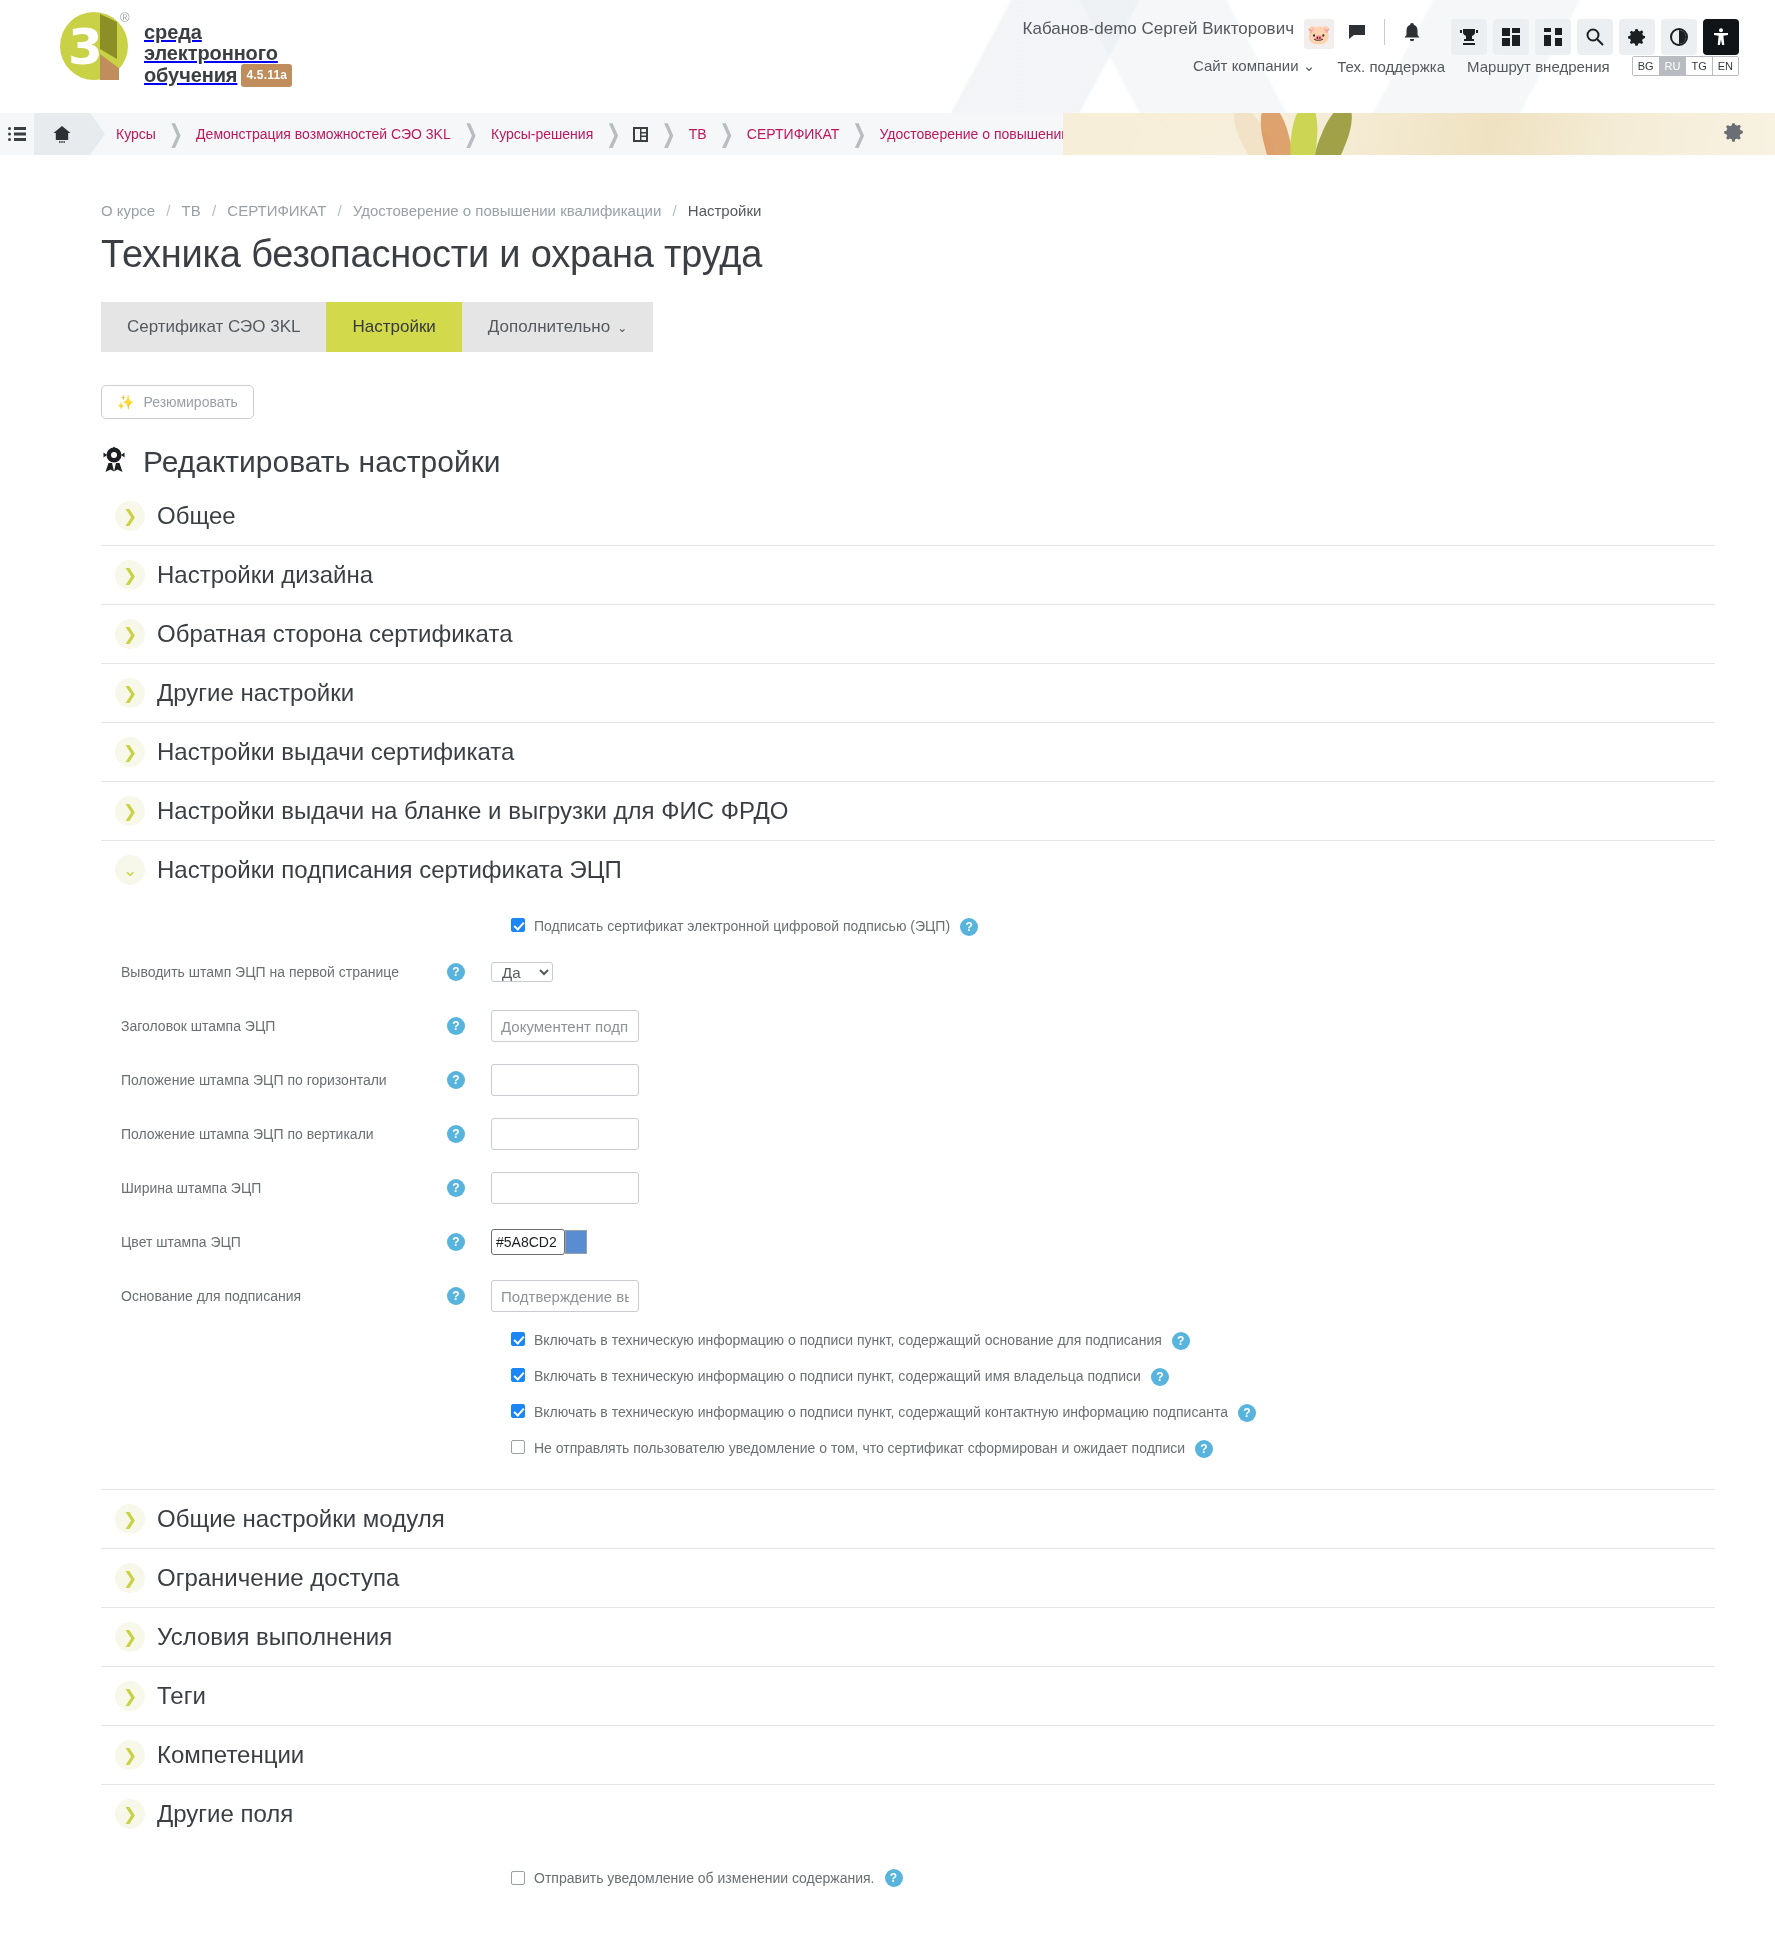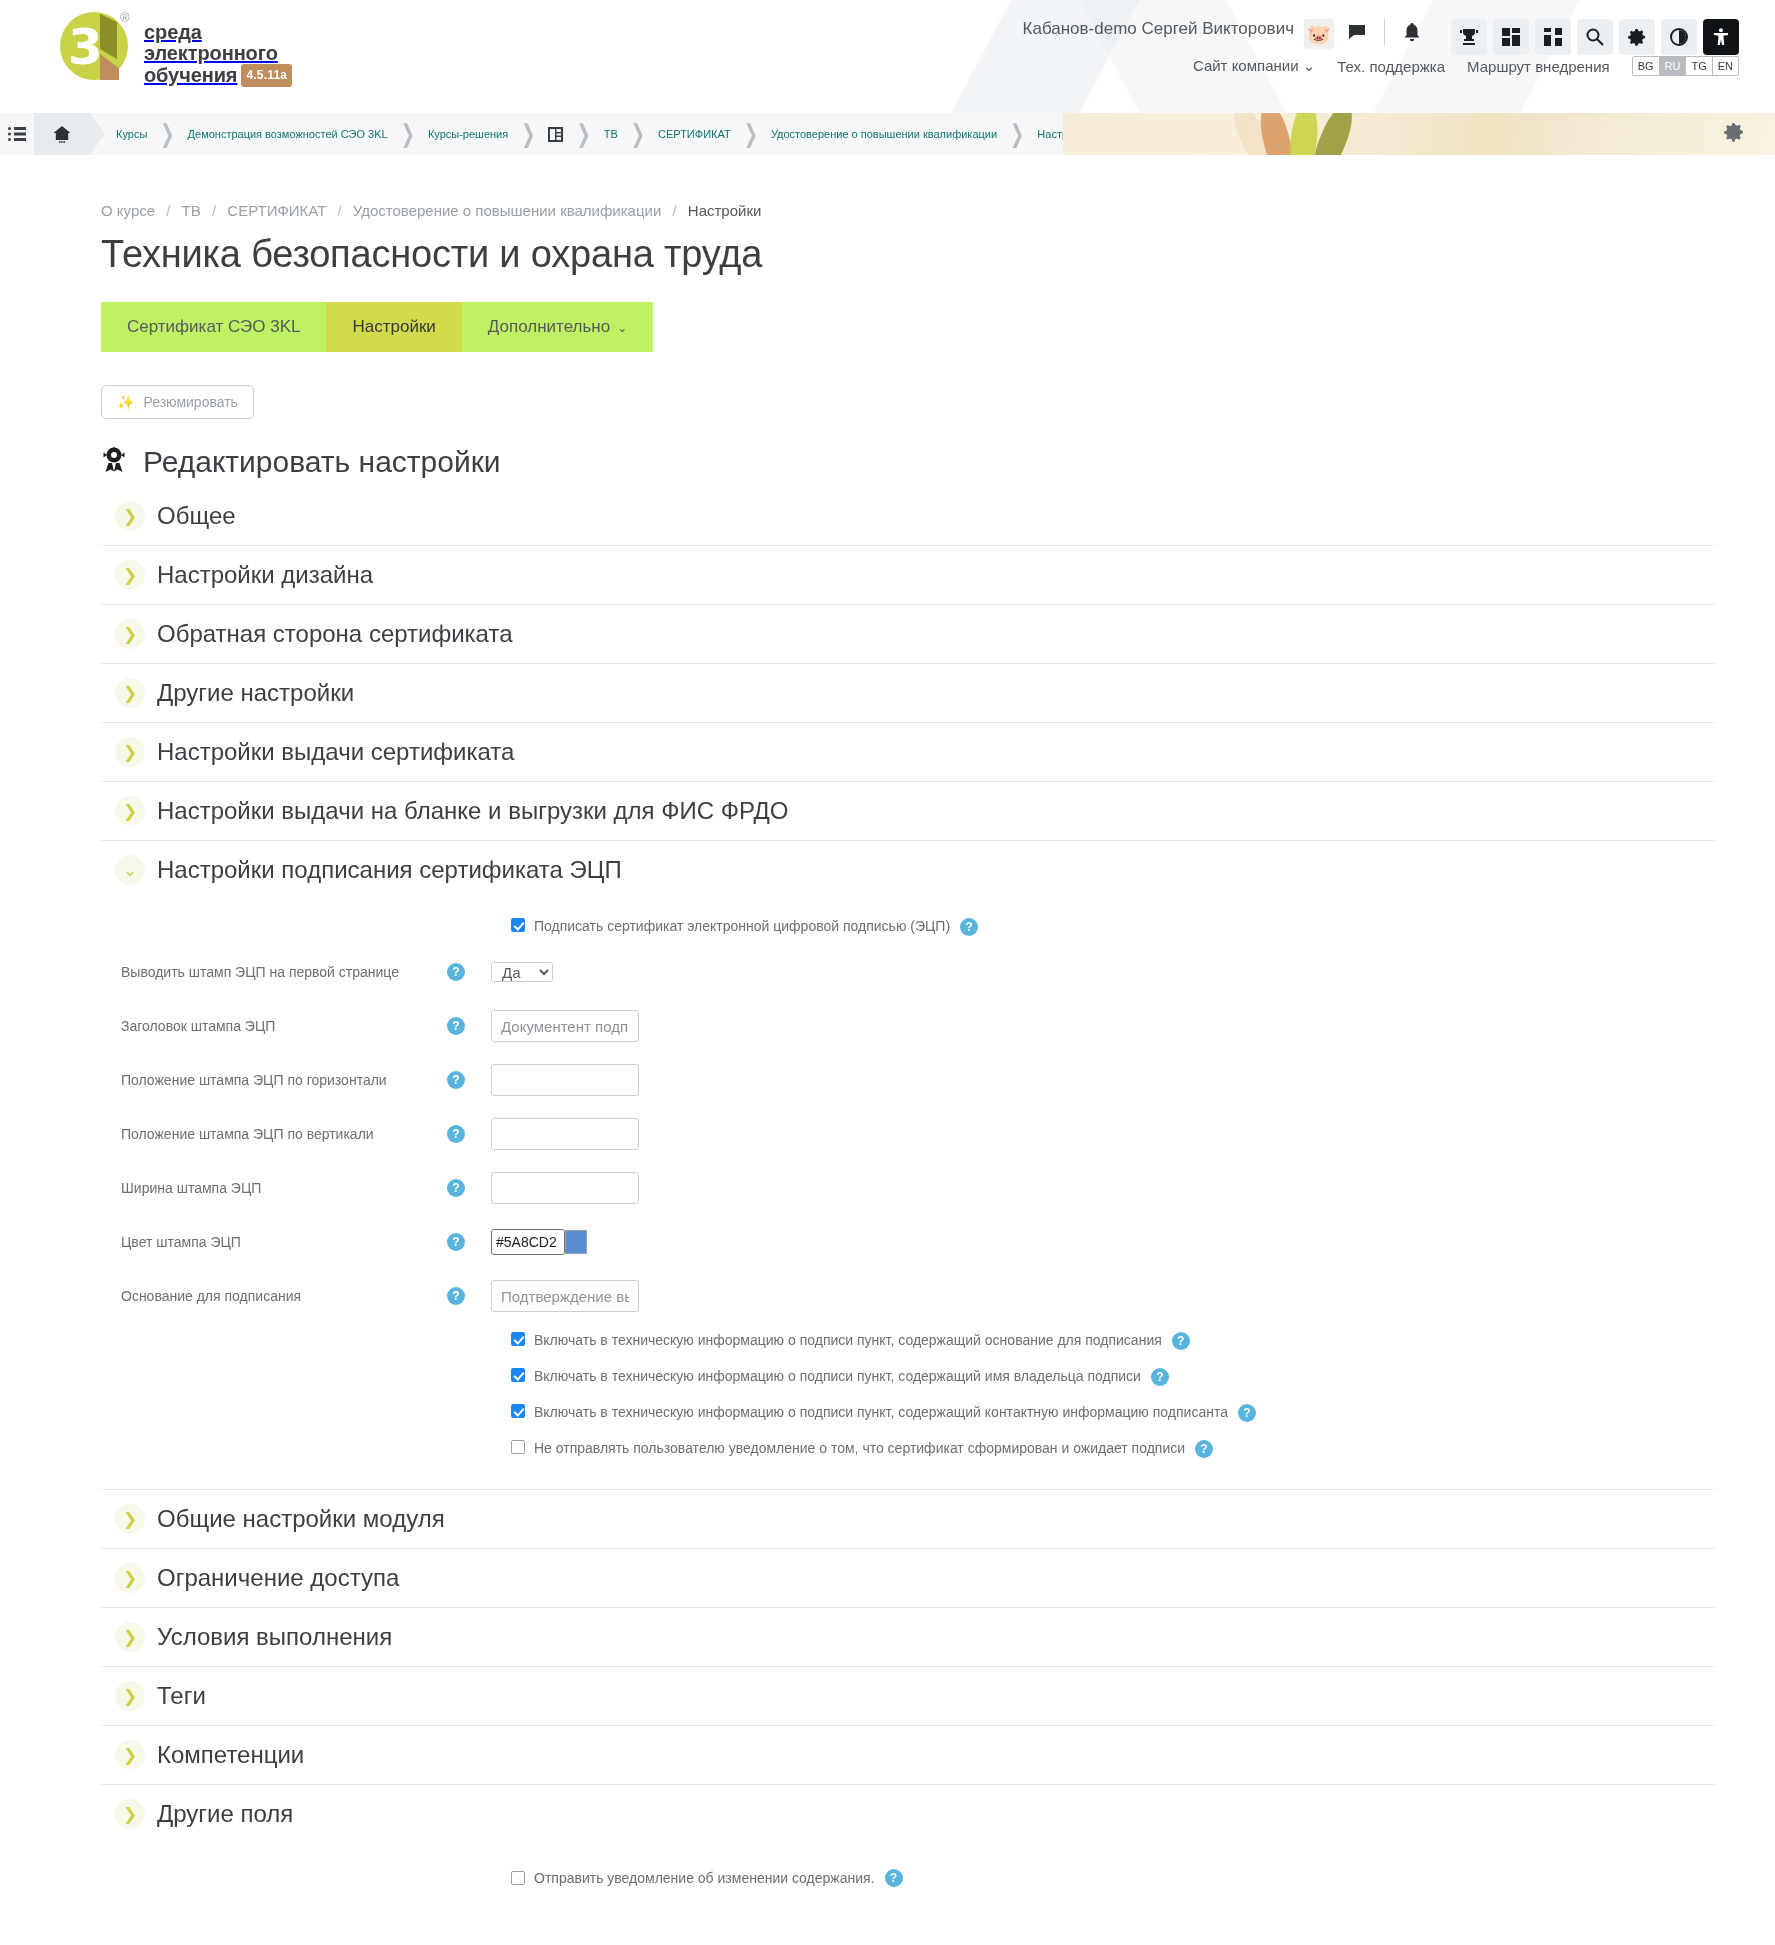--- a/index.html
+++ b/index.html
@@ -130,21 +130,21 @@
     display: flex; align-items: center; justify-content: center;
     color: #2d3135;
   }
   .nav-home:after {
     content: ""; position: absolute; right: -15px; top: 0;
     border-top: 21px solid transparent; border-bottom: 21px solid transparent;
     border-left: 15px solid #e7ebee;
   }
   .nav-items { display: flex; align-items: center; flex: 1; padding-left: 26px; }
   .nav-crumb {
-    font-size: 11px; color: #0f766e; white-space: nowrap;
+    font-size: 14px; color: #be185d; white-space: nowrap;
     text-decoration: none;
   }
   .nav-sep {
     margin: 0 13px; color: #b9bdc1; font-size: 17px; line-height: 1;
     display: inline-block; transform: scaleY(1.45);
   }
   .nav-mini-icon { color: #3b3f44; display: inline-flex; align-items: center; }
   .nav-banner {
     position: absolute; right: 0; top: 0; width: 712px; height: 42px;
     background:
@@ -172,21 +172,21 @@
   .crumbs2 .sl { margin: 0 7px; color: #b9bdc1; }
   .crumbs2 .last { color: #55595e; }
 
   h1.page-title {
     margin: 14px 0 0; font-weight: 400; font-size: 38px; color: #3b3f44;
     letter-spacing: -.2px;
   }
 
   .tabs { margin-top: 26px; display: flex; }
   .tab {
-    background: #bef264; color: #55595e;
+    background: #e5e5e5; color: #55595e;
     font-size: 17px; padding: 15px 26px; white-space: nowrap;
   }
   .tab.active { background: #d2da4b; color: #35393d; }
   .tab .caret { margin-left: 7px; font-size: 12px; }
 
   .btn-resume {
     margin-top: 33px;
     display: inline-flex; align-items: center; gap: 9px;
     border: 1px solid #c9cdd1; border-radius: 5px; background: #fff;
     padding: 8px 15px; font-size: 14px; color: #9aa0a6;

